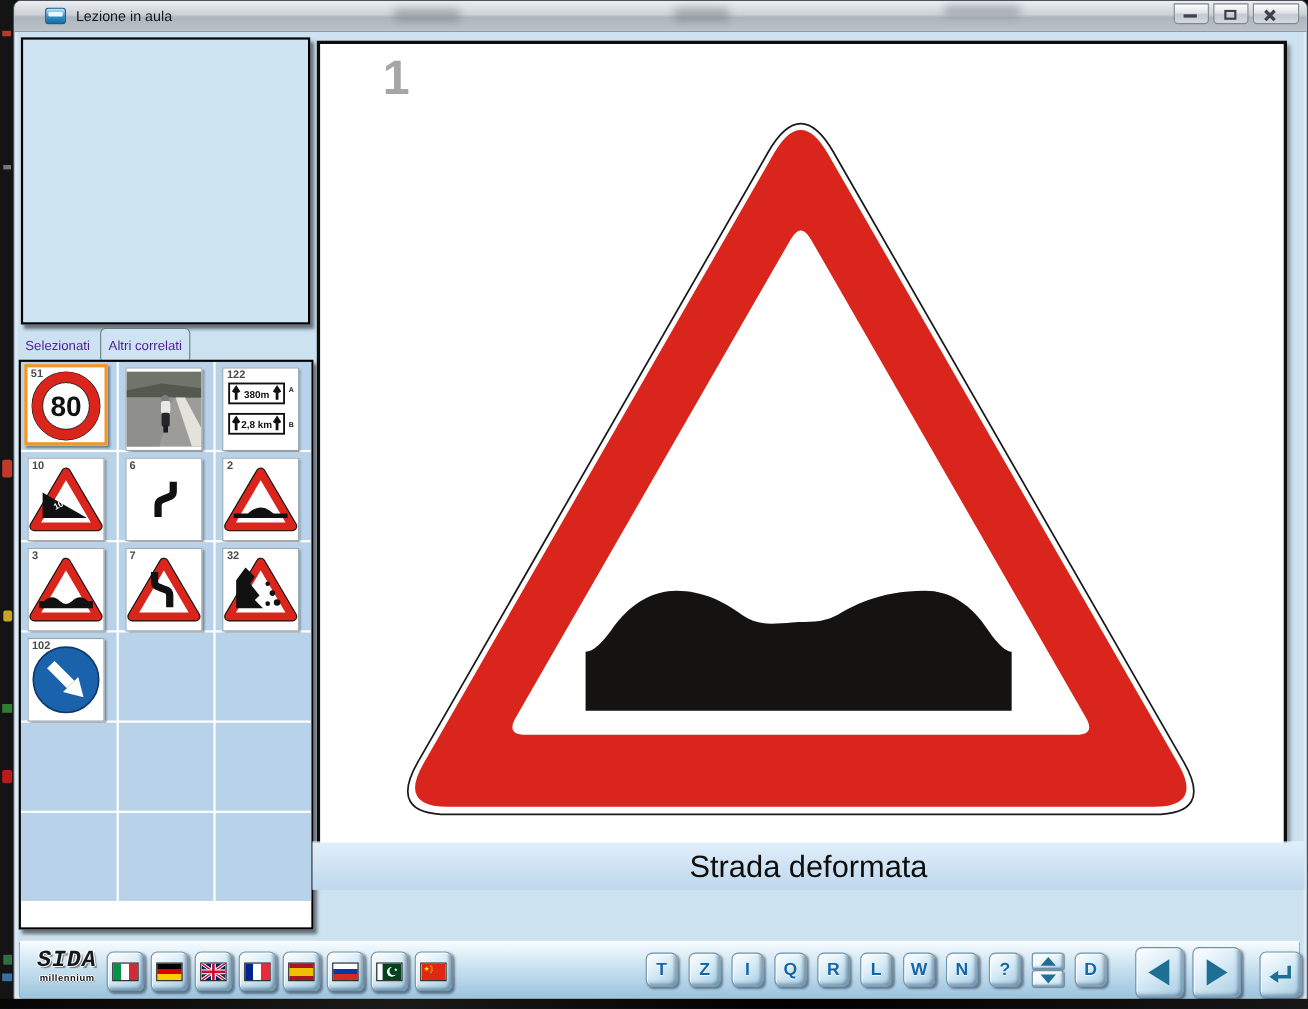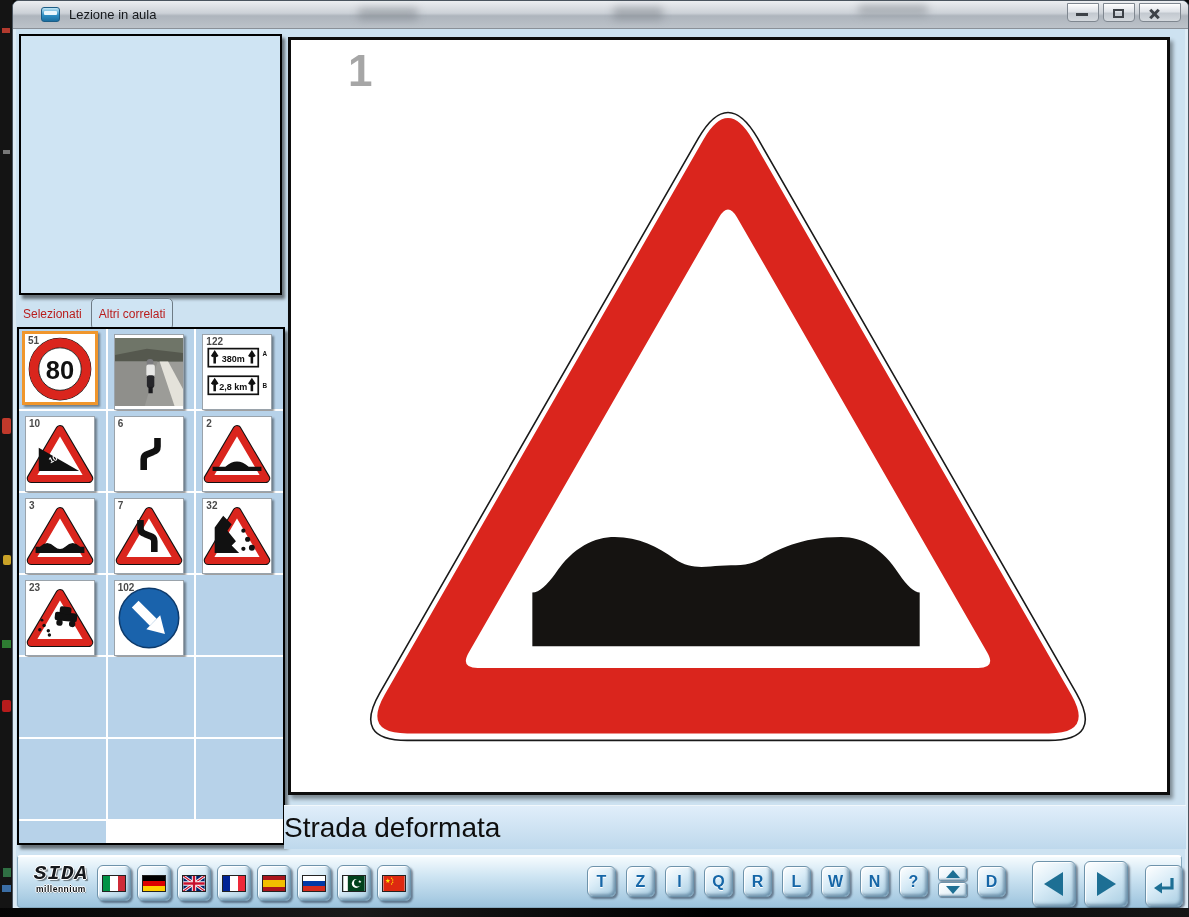--- a/index.html
+++ b/index.html
@@ -32,44 +32,44 @@
   .winbtn .bar { position:absolute; left:8px; bottom:5px; width:12px; height:3px; background:#3d4248; }
   .winbtn .box { position:absolute; left:9px; top:5px; width:11px; height:9px; border:2px solid #3d4248; }
   .winbtn .x1,.winbtn .x2 { position:absolute; left:13px; top:4px; width:3px; height:12px; background:#3d4248; }
   .winbtn .x1 { transform:rotate(45deg); } .winbtn .x2 { transform:rotate(-45deg); }
 
   
   .preview-panel { position:absolute; left:6px; top:33px; width:263px; height:261px;
                    background:#cfe4f3; border:2px solid #000;
                    box-shadow:3px 4px 3px rgba(0,0,0,.5); }
   .tabs { position:absolute; left:10px; top:302px; height:22px; display:flex; gap:9px; align-items:center; }
-  .tab { font-size:12px; color:#b91c1c; }
+  .tab { font-size:12px; color:#4c1d95; }
   .tab.boxed { border:1px solid #6e7b85; border-radius:5px; padding:8px 7px; background:#cfe4f3; }
 
   .grid-panel { position:absolute; left:4px; top:326px; width:268px; height:518px;
                 background:#fff; border:2px solid #000; box-shadow:3px 4px 3px rgba(0,0,0,.5);
                 overflow:hidden; }
   .grid { display:grid; grid-template-columns:repeat(3,1fr); grid-auto-rows:80px; gap:2px;
           width:100%; height:100%; background:#fff; }
   .cell { background:#b7d2e9; position:relative; }
   .thumb { position:absolute; left:6px; top:5px; width:70px; height:76px; background:#fff;
            border:1px solid #9aa3ab; box-shadow:2px 2px 2px rgba(0,0,0,.4); }
   .thumb.sel { left:3px; top:2px; width:76px; height:74px; border:3px solid #f0962c; }
   .thumb svg { position:absolute; left:0; top:0; width:100%; height:100%; }
   .thumb-id { position:absolute; left:3px; top:1px; z-index:2; font-size:10px; font-weight:bold; color:#4a4a4a; }
 
   
   .main-panel { position:absolute; left:275px; top:36px; width:882px; height:758px;
                 background:#fff; border:3px solid #0d0d0d; box-shadow:3px 4px 4px rgba(0,0,0,.4); }
   .slide-num { position:absolute; left:57px; top:6px; font-size:44px; font-weight:bold; color:#a6a6a6; }
   .main-sign { position:absolute; left:0; top:0; width:100%; height:100%; }
 
-  .caption-bar { position:absolute; left:271px; top:804px; width:902px; height:44px;
+  .caption-bar { position:absolute; left:271px; top:764px; width:902px; height:44px;
                  background:linear-gradient(180deg,#e0eefa,#bed8ec);
-                 border-top:1px solid #f2f8fc; display:flex; align-items:center; }
+                 border-top:1px solid #f2f8fc; display:flex; align-items:center; justify-content:center; }
   .caption-text { font-size:28px; color:#0e0e0e; }
 
   
   .toolbar { position:absolute; left:4px; top:854px; width:1165px; height:53px; border-radius:4px;
              background:linear-gradient(180deg,#f5fbfe 0%,#cde4f2 40%,#9cc3dd 100%);
              border:1px solid #86a9bf; border-top:2px solid #fff; }
   .logo { position:absolute; left:8px; top:7px; width:70px; text-align:center; }
   .logo-sida { font-family:Liberation Mono, monospace; font-style:italic; font-weight:bold; font-size:21px;
                letter-spacing:1px; color:#15181c; line-height:20px;
                text-shadow:-1px 0 #fff,1px 0 #fff,0 -1px #fff,0 1px #fff,2px 2px 1px rgba(0,0,0,.45); }
@@ -266,39 +266,20 @@
             <path d="M11,48 L11,24 L19,13 L27,21 L23,27 L31,37 L27,41 L34,48 Z" fill="#111"></path>
             <circle cx="38" cy="27" r="2" fill="#111"></circle>
             <circle cx="42" cy="35" r="2.4" fill="#111"></circle>
             <circle cx="46" cy="43" r="2.8" fill="#111"></circle>
             <circle cx="38" cy="44" r="2" fill="#111"></circle>
           </svg>
         </div>
       </div>
 
 
-      <div class="cell">
-        <div class="thumb">
-          <span class="thumb-id">23</span>
-          <svg viewBox="0 0 64 64">
-            <use href="#wtri"></use>
-            <g transform="rotate(6 38 32)">
-              <rect x="27" y="27" width="21" height="8" rx="2" fill="#111"></rect>
-              <rect x="31" y="21.5" width="11" height="7" rx="2" fill="#111"></rect>
-              <circle cx="32" cy="37" r="3" fill="#111"></circle>
-              <circle cx="44" cy="37" r="3" fill="#111"></circle>
-            </g>
-            <circle cx="13" cy="43" r="1.6" fill="#111"></circle>
-            <circle cx="17" cy="39" r="1.6" fill="#111"></circle>
-            <circle cx="21" cy="44" r="1.6" fill="#111"></circle>
-            <circle cx="15" cy="34" r="1.4" fill="#111"></circle>
-            <circle cx="22" cy="48" r="1.6" fill="#111"></circle>
-          </svg>
-        </div>
-      </div>
 
       <div class="cell">
         <div class="thumb">
           <span class="thumb-id">102</span>
           <svg viewBox="0 0 64 64">
             <circle cx="32" cy="32" r="28" fill="#1a63ac" stroke="#0d3a6b" stroke-width="1.4"></circle>
             <path d="M19,19 L36,36" stroke="#fff" stroke-width="9"></path>
             <polygon points="47,47 29.5,42.5 42.5,29.5" fill="#fff"></polygon>
           </svg>
         </div>

